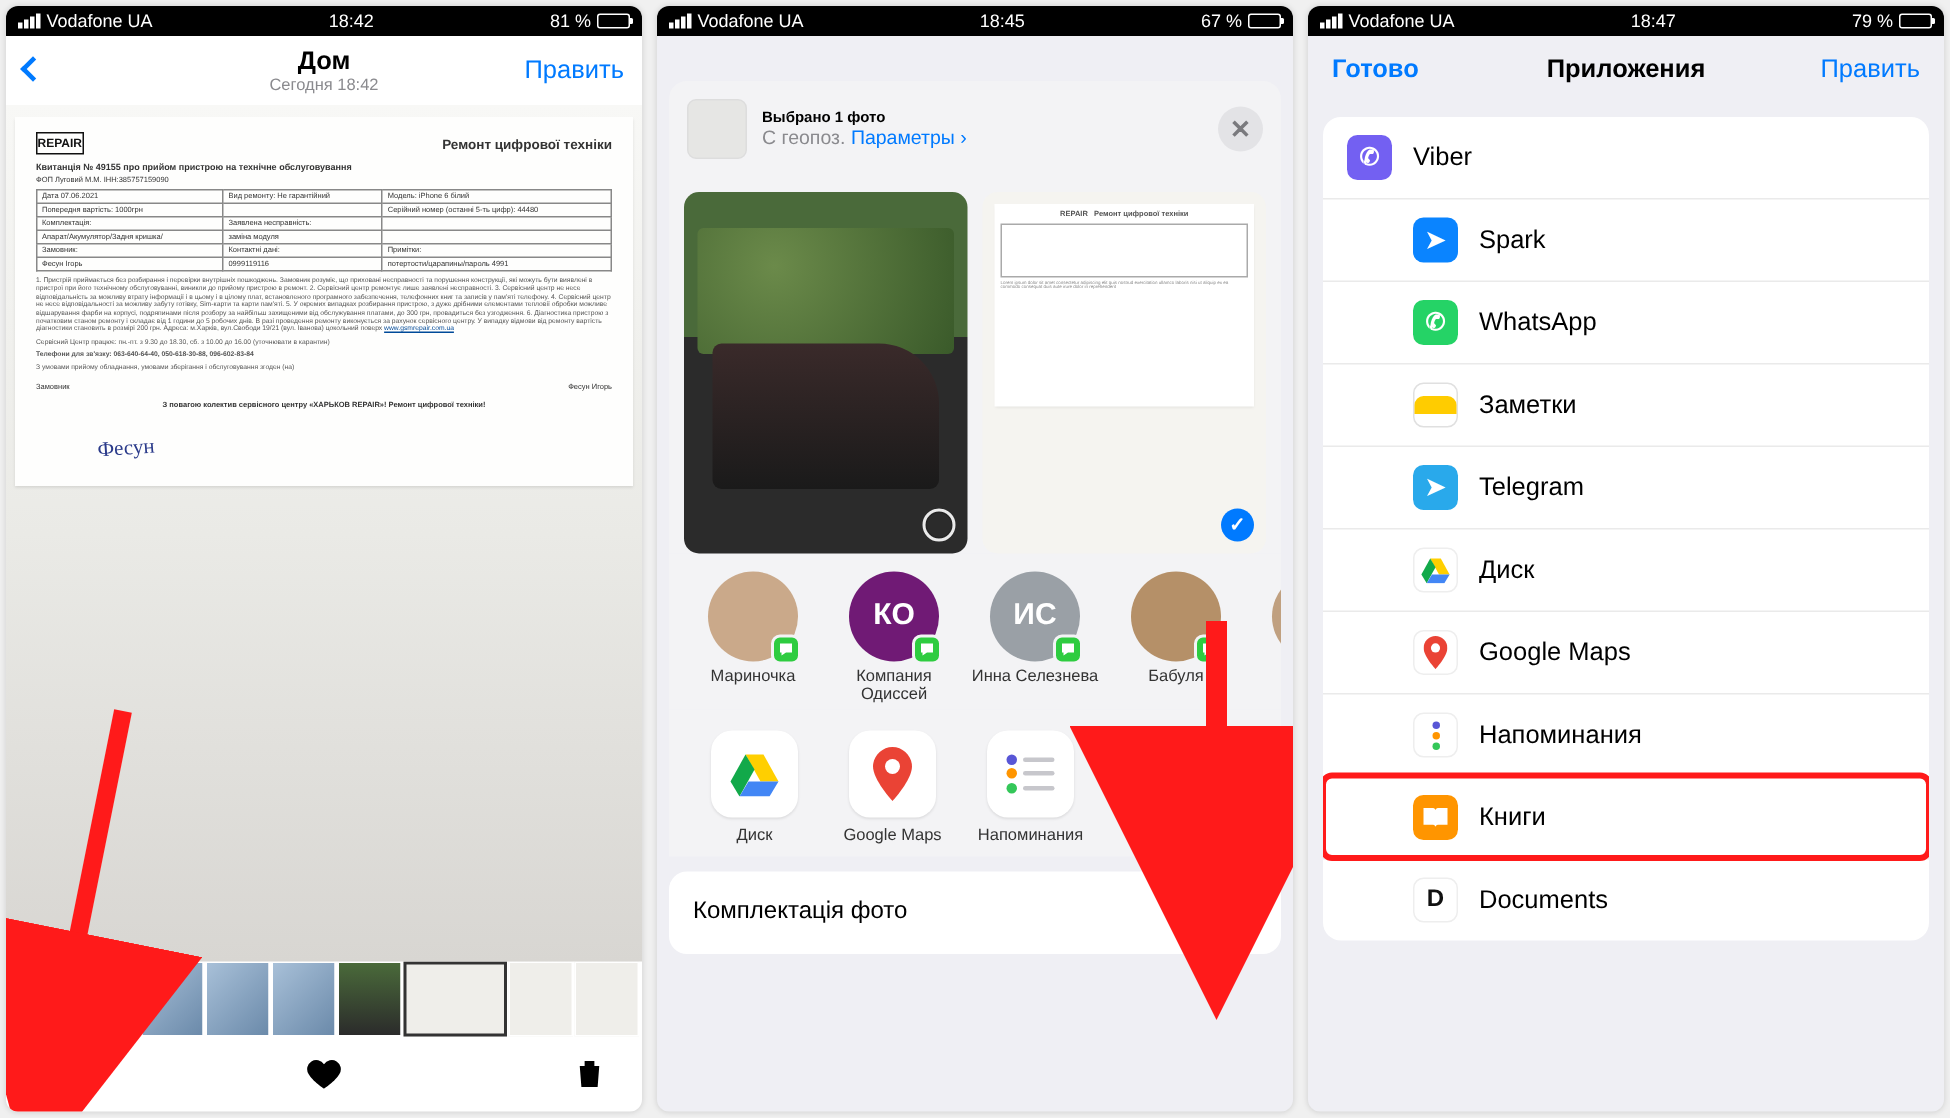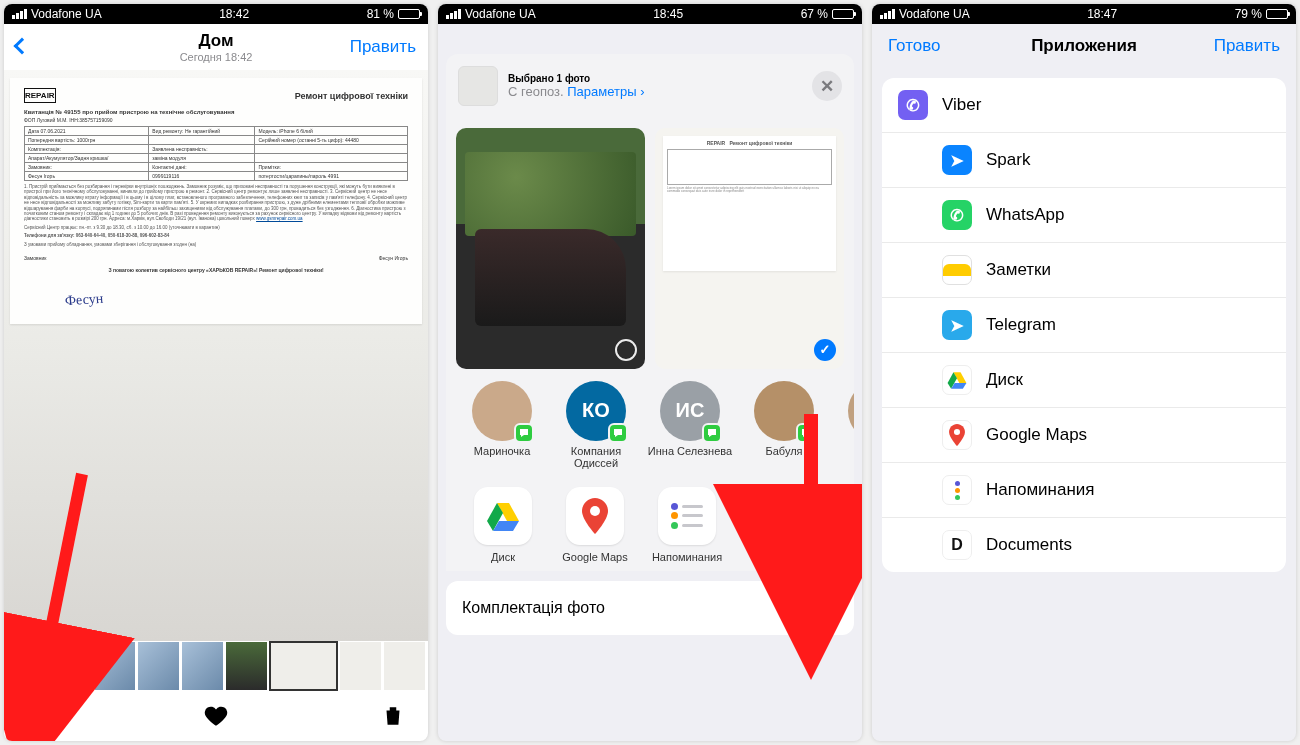--- a/index.html
+++ b/index.html
@@ -298,21 +298,21 @@
 
       <span class="badge">
             <svg viewBox="0 0 24 24">
               <path d="M4 4h16v12H12l-6 4v-4H4z"></path>
             </svg>
           </span>
     </div>
     <div>Мариночка</div>
       </div>
       <div class="contact">
-    <div class="avatar" style="background:#0369a1">
+    <div class="avatar" style="background:#701a75">
       КО
       <span class="badge">
             <svg viewBox="0 0 24 24">
               <path d="M4 4h16v12H12l-6 4v-4H4z"></path>
             </svg>
           </span>
     </div>
     <div>Компания Одиссей</div>
       </div>
       <div class="contact">
@@ -425,21 +425,21 @@
       <span>Vodafone UA</span>
     </span>
     <span>18:47</span>
     <span class="batt">
       <span>79 %</span>
       <span class="batt-body"><span class="batt-fill" style="width:79%"></span></span>
     </span>
   </div>
 
   <div class="nav3">
-    <span class="nav-btn" style="font-weight:400">Готово</span>
+    <span class="nav-btn" style="font-weight:700">Готово</span>
     <span class="title">Приложения</span>
     <span class="nav-btn right">Править</span>
   </div>
 
   <div class="list" id="apps-list">
       <div class="row">
         <div class="app-sm" style="background:#7360f2">✆</div>
         <span>Viber</span>
       </div>
       <div class="row">
@@ -480,18 +480,26 @@
         <span>Google Maps</span>
       </div>
       <div class="row">
         <div class="app-sm" style="background:#fff;border:1px solid #eee;flex-direction:column;gap:2px;padding:4px">
           <span style="width:5px;height:5px;border-radius:50%;background:#5856d6"></span>
           <span style="width:5px;height:5px;border-radius:50%;background:#ff9500"></span>
           <span style="width:5px;height:5px;border-radius:50%;background:#34c759"></span>
         </div>
         <span>Напоминания</span>
       </div>
+      <div class="row highlight">
+        <div class="app-sm" style="background:#ff9500">
+          <svg width="20" height="16" viewBox="0 0 24 20" fill="#fff">
+            <path d="M2 2h8c1 0 2 1 2 2v14c0-1-1-2-2-2H2zM22 2h-8c-1 0-2 1-2 2v14c0-1 1-2 2-2h8z"></path>
+          </svg>
+        </div>
+        <span>Книги</span>
+      </div>
       <div class="row">
         <div class="app-sm" style="background:#fff;border:1px solid #eee;color:#111;font-weight:800">D</div>
         <span>Documents</span>
       </div>
     </div>
 </div>
 
 </body></html>

